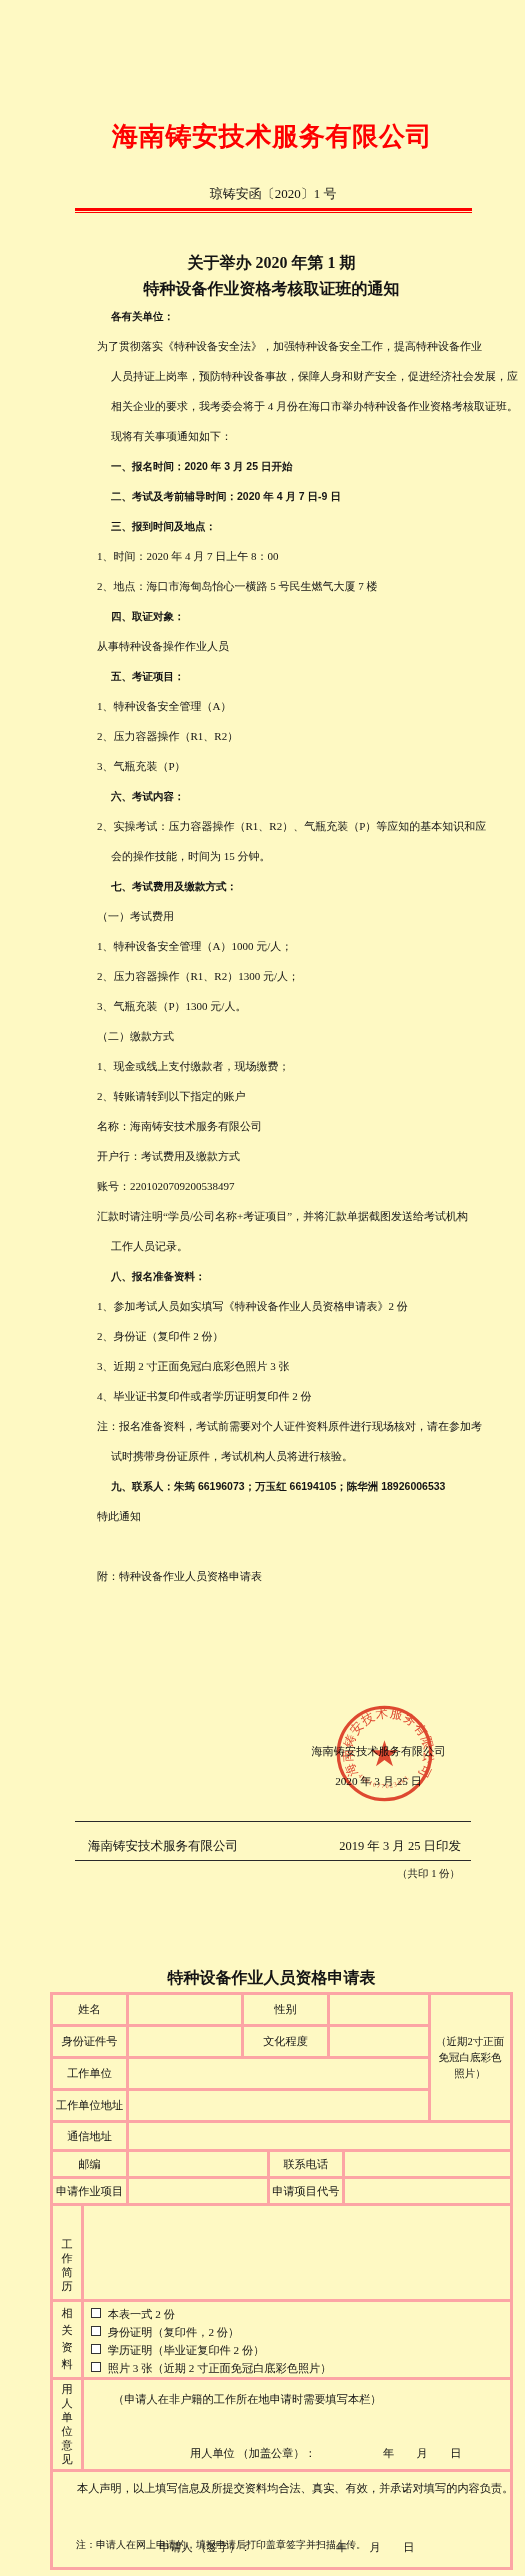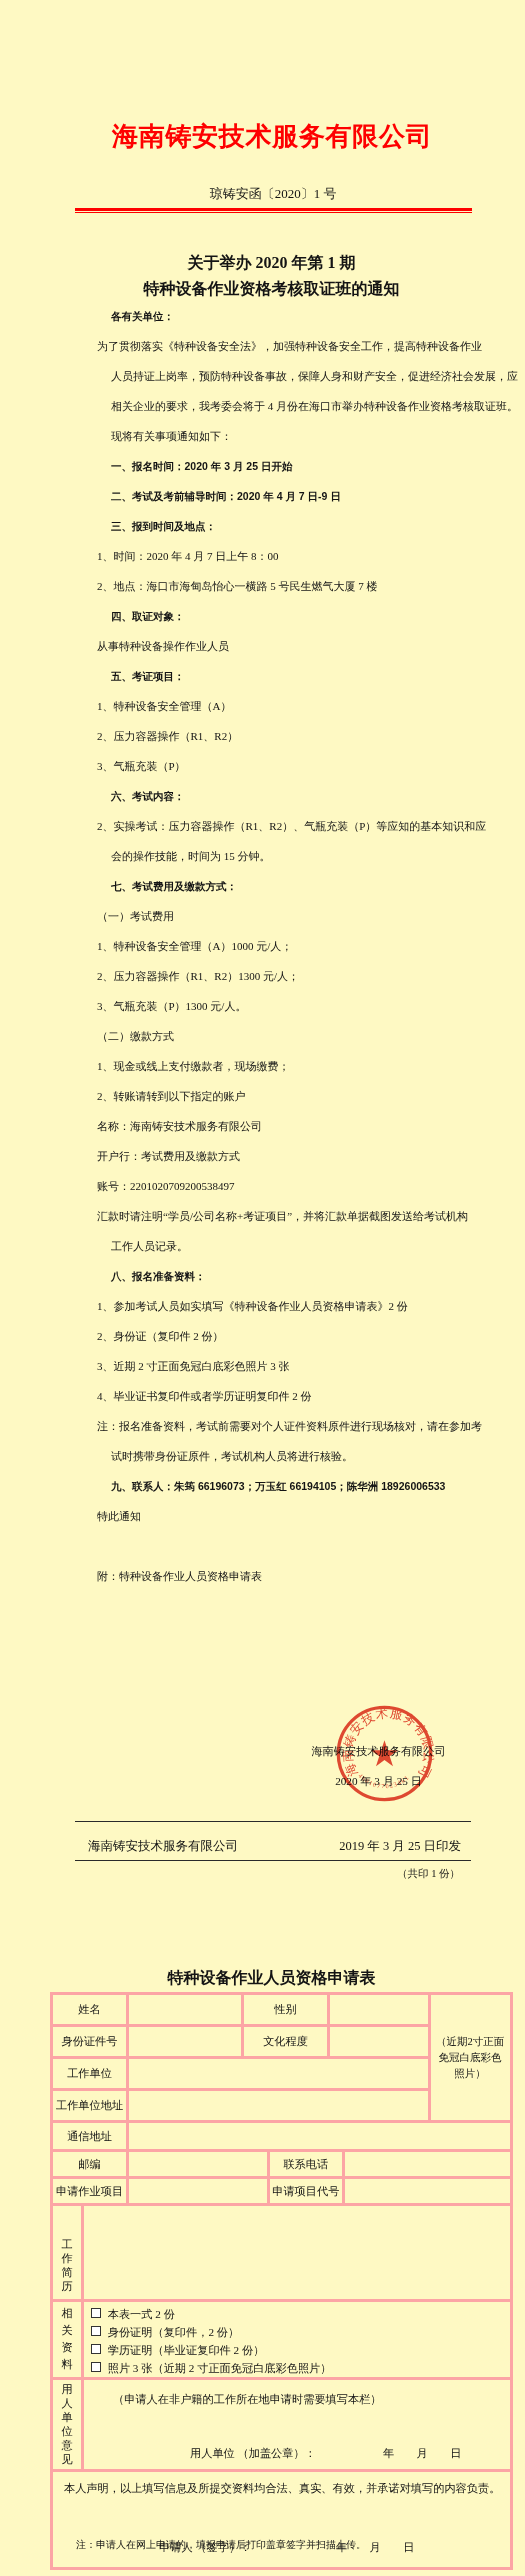--- a/index.html
+++ b/index.html
@@ -46,21 +46,21 @@
   .v4a{line-height:14px;margin-top:24px;} .v4b{line-height:17px;} .v6{line-height:14px;}
   .mats{padding:2.6px 0 0 6.6px;}
   .mat-row{height:18px;line-height:18px;white-space:nowrap;}
   .cb{display:inline-block;width:8.5px;height:8.5px;border:1px solid #333;margin:0 6.6px 0 0;
       vertical-align:-0.7px;background:#fff;}
   td.opinion{position:relative;}
   .op-note{position:absolute;top:12px;left:0;right:99px;text-align:center;white-space:nowrap;}
   .op-sign{position:absolute;bottom:8px;left:106px;white-space:nowrap;}
   .op-ymd{position:absolute;bottom:8px;left:299px;white-space:nowrap;}
   td.decl{position:relative;}
-  .decl-text{position:absolute;top:8px;left:11px;right:4px;text-align:left;line-height:16px;white-space:nowrap;}
+  .decl-text{position:absolute;top:8px;left:24px;right:4px;text-align:left;line-height:16px;white-space:nowrap;}
   .decl-sign{position:absolute;bottom:12px;left:106px;white-space:nowrap;}
   .decl-ymd{position:absolute;bottom:12px;left:283px;white-space:nowrap;}
   .form-note{top:2537px;left:76px;height:16px;line-height:16px;font-size:10px;white-space:nowrap;}
   
   tr.r44 td{height:29px;} tr.r40 td{height:26px;} tr.r36 td{height:24px;}
   tr.r142 td{height:93px;} tr.r110 td{height:72px;} tr.r136 td{height:89px;} tr.r144 td{height:95px;}
 </style>
 </head>
 <body>
 

